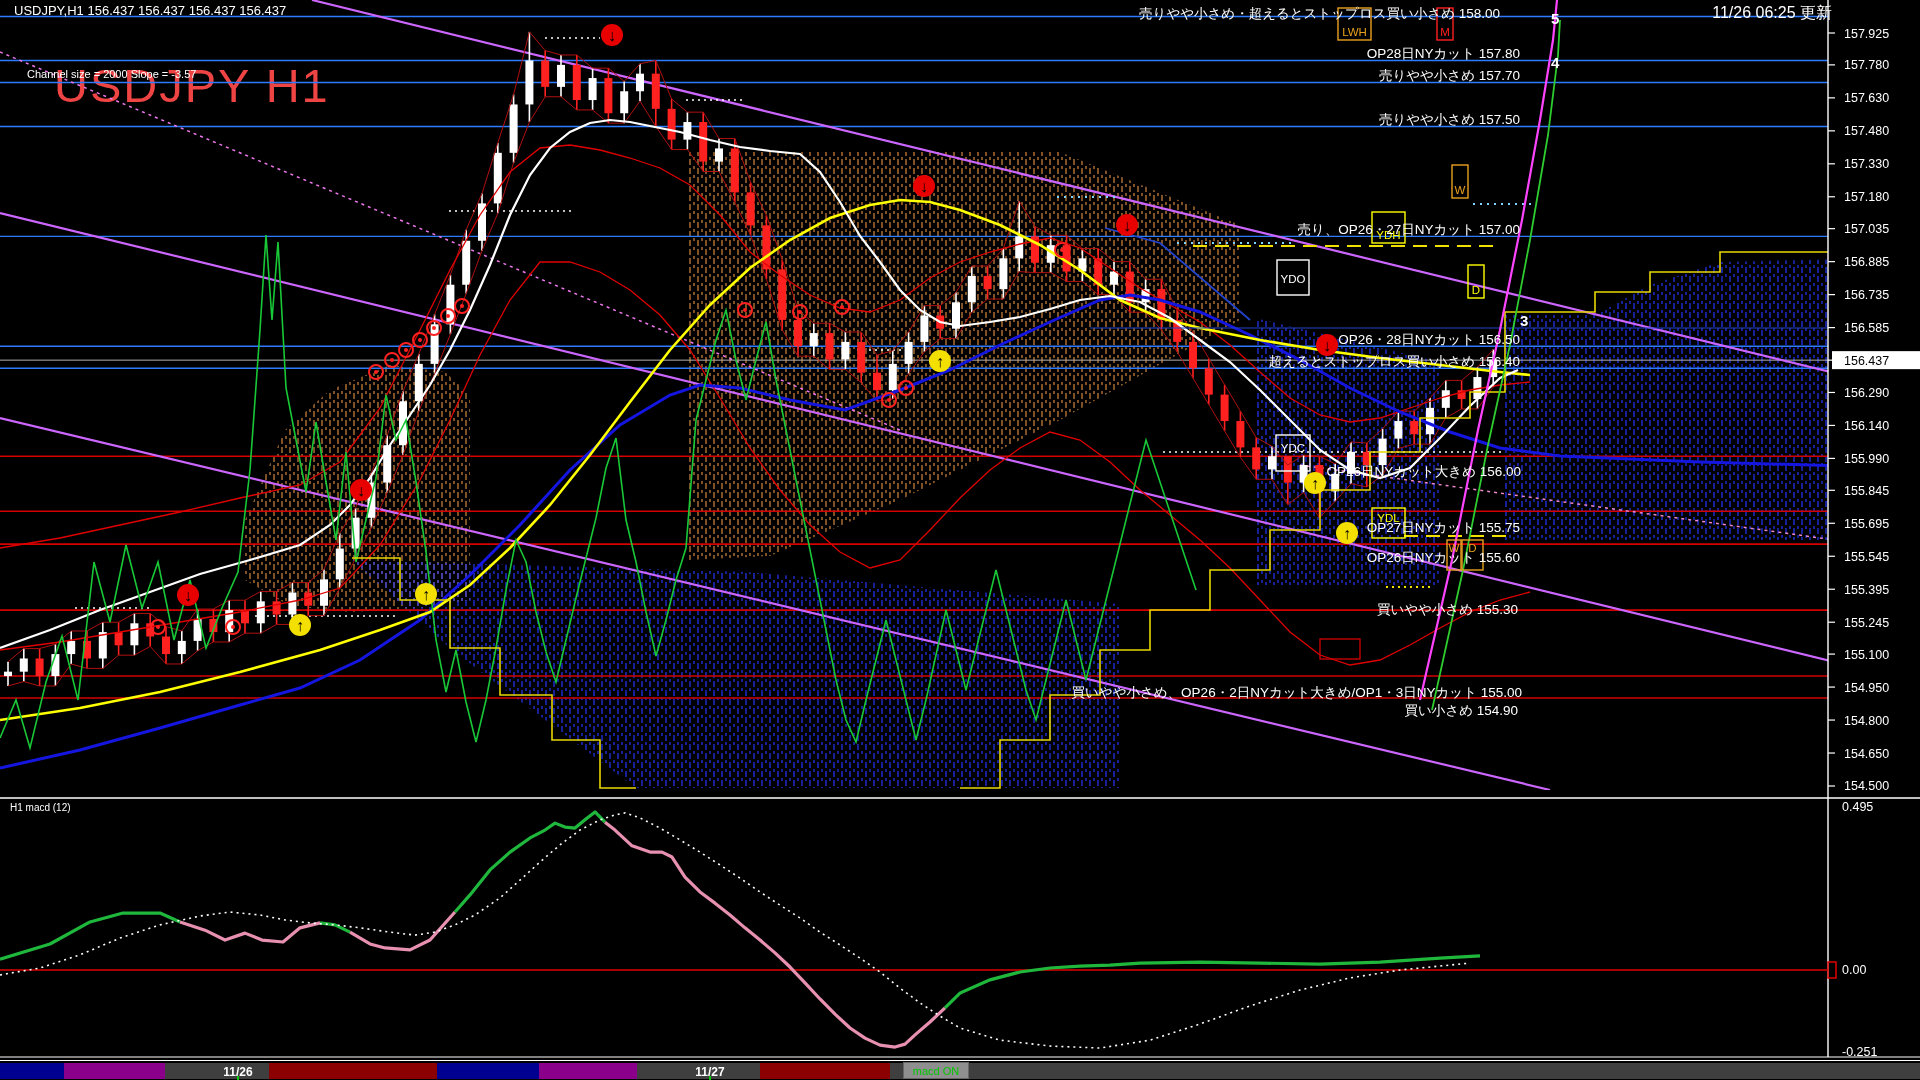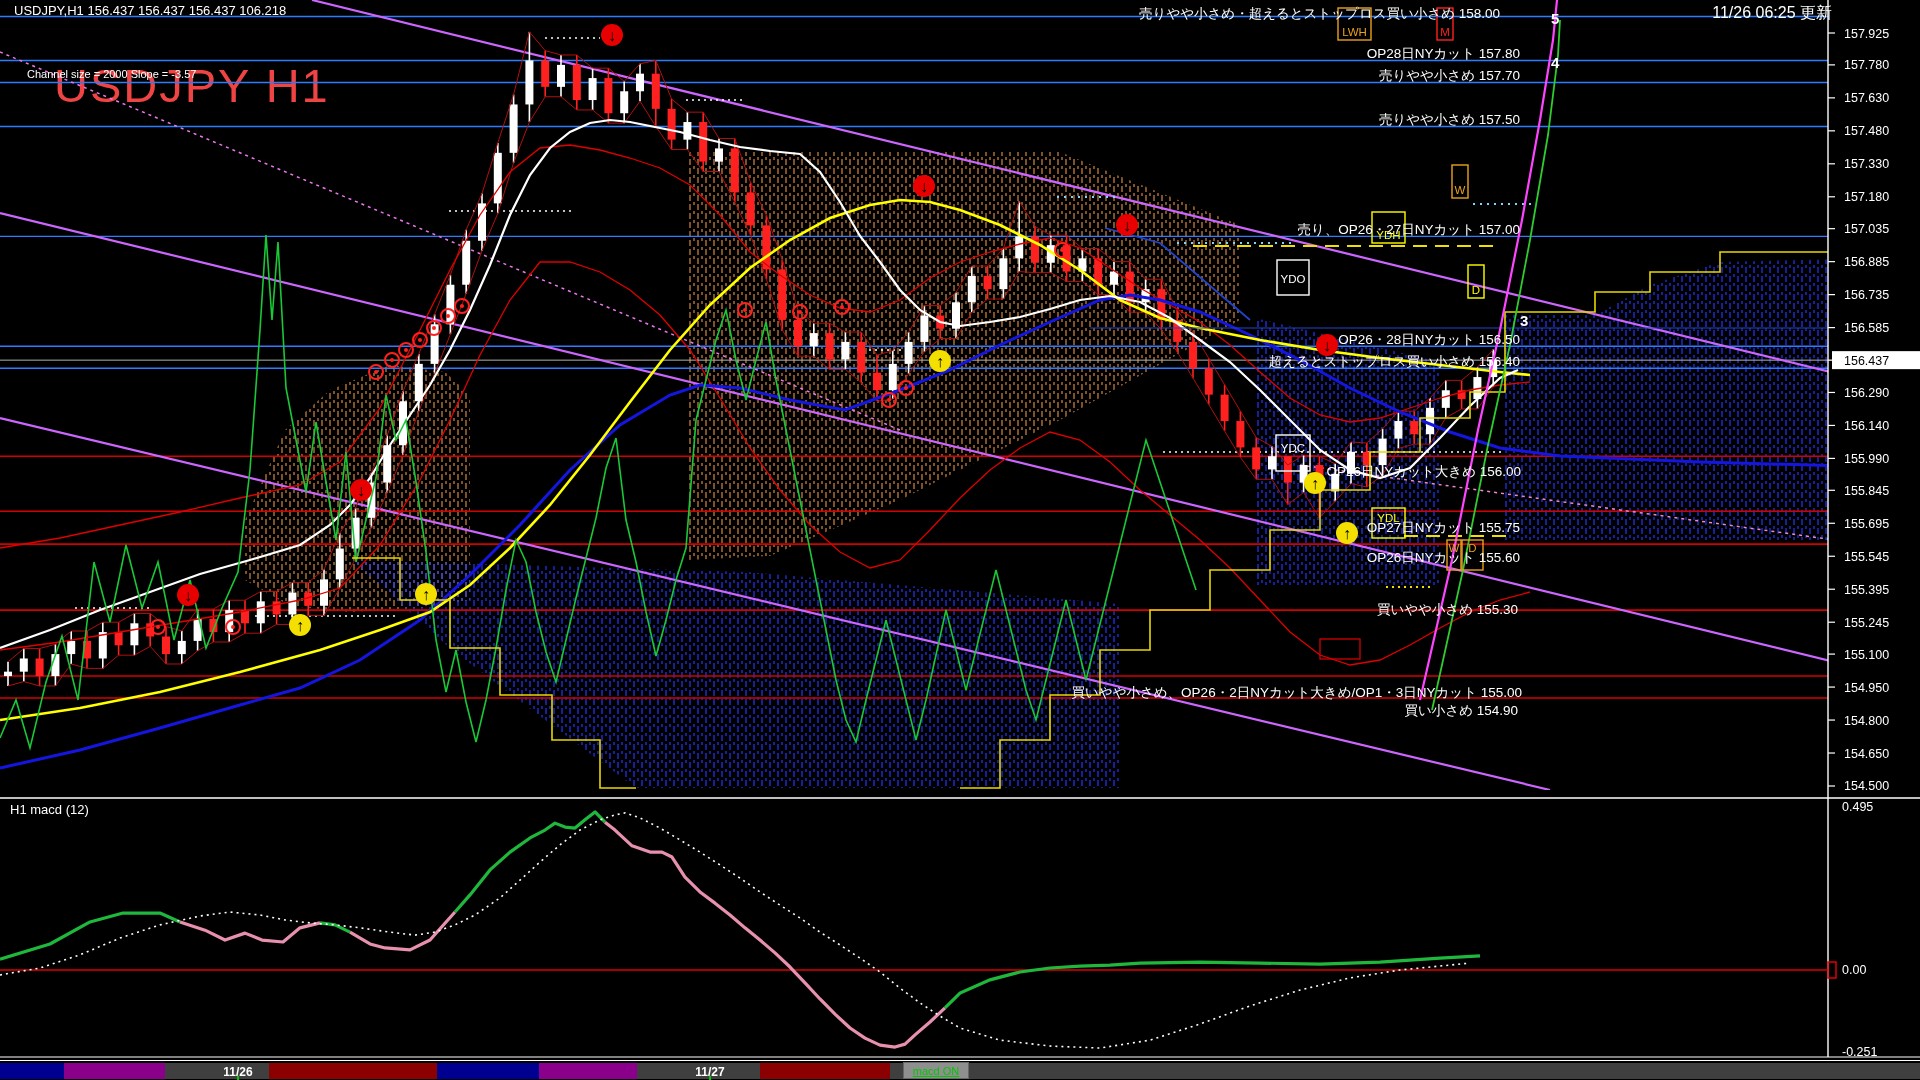--- a/index.html
+++ b/index.html
@@ -4,23 +4,23 @@
 <style>
   html,body{margin:0;padding:0;background:#000;width:1920px;height:1080px;overflow:hidden;}
   *{box-sizing:border-box;}
   #stage{position:relative;width:1920px;height:1080px;background:#000;font-family:"Liberation Sans",sans-serif;}
   #chart{position:absolute;left:0;top:0;z-index:1;}
   .overlay{position:absolute;z-index:2;color:#fff;white-space:nowrap;}
   #watermark{left:54px;top:58px;font-size:47px;color:#ef4444;letter-spacing:2px;z-index:0;}
   #titlebar{left:14px;top:3px;font-size:13px;}
   #channel{left:27px;top:68px;font-size:11px;}
   #updated{right:88px;top:3px;font-size:16px;}
-  #macdlabel{left:10px;top:802px;font-size:13px;}
+  #macdlabel{left:10px;top:802px;font-size:10px;}
   #macdbadge{left:903px;top:1062px;width:66px;height:17px;background:#8f8f8f;color:#00c800;
-    font-size:11px;text-align:center;line-height:16px;border:1px solid #666;text-decoration:underline;}
+    font-size:11px;text-align:center;line-height:16px;border:1px solid #666;}
 </style>
 </head>
 <body>
 
 <div id="stage">
   <div id="watermark" class="overlay" style="z-index:0;">USDJPY H1</div>
   <svg id="chart" width="1920" height="1080">
       <defs>
         <pattern id="hOrange" width="8" height="9" patternUnits="userSpaceOnUse">
           <line x1="2" y1="0" x2="2" y2="9" stroke="#c8823c" stroke-width="1.4" stroke-dasharray="3,3"></line>
@@ -520,18 +520,18 @@
         <rect x="539" y="1063" width="98" height="16" fill="#8b008b"></rect>
         <rect x="637" y="1063" width="123" height="16" fill="#3f3f3f"></rect>
         <rect x="760" y="1063" width="130" height="16" fill="#8b0000"></rect>
         <rect x="890" y="1063" width="1030" height="16" fill="#3f3f3f"></rect>
         <text x="238" y="1076" text-anchor="middle" font-size="12" font-weight="bold" fill="#fff" font-family="Liberation Sans, sans-serif">11/26</text>
         <line x1="238" x2="238" y1="1076" y2="1080" stroke="#00c800" stroke-width="2"></line>
         <text x="710" y="1076" text-anchor="middle" font-size="12" font-weight="bold" fill="#fff" font-family="Liberation Sans, sans-serif">11/27</text>
         <line x1="710" x2="710" y1="1076" y2="1080" stroke="#00c800" stroke-width="2"></line>
       </g>
     </svg>
-  <div id="titlebar" class="overlay">USDJPY,H1  156.437 156.437 156.437 106.218</div>
+  <div id="titlebar" class="overlay">USDJPY,H1  156.437 156.437 156.437 156.437</div>
   <div id="channel" class="overlay">Channel size = 2000 Slope = -3.57</div>
   <div id="updated" class="overlay">11/26 06:25 更新</div>
   <div id="macdlabel" class="overlay">H1  macd (12)</div>
   <div id="macdbadge" class="overlay">macd ON</div>
 </div>
 
 </body></html>

